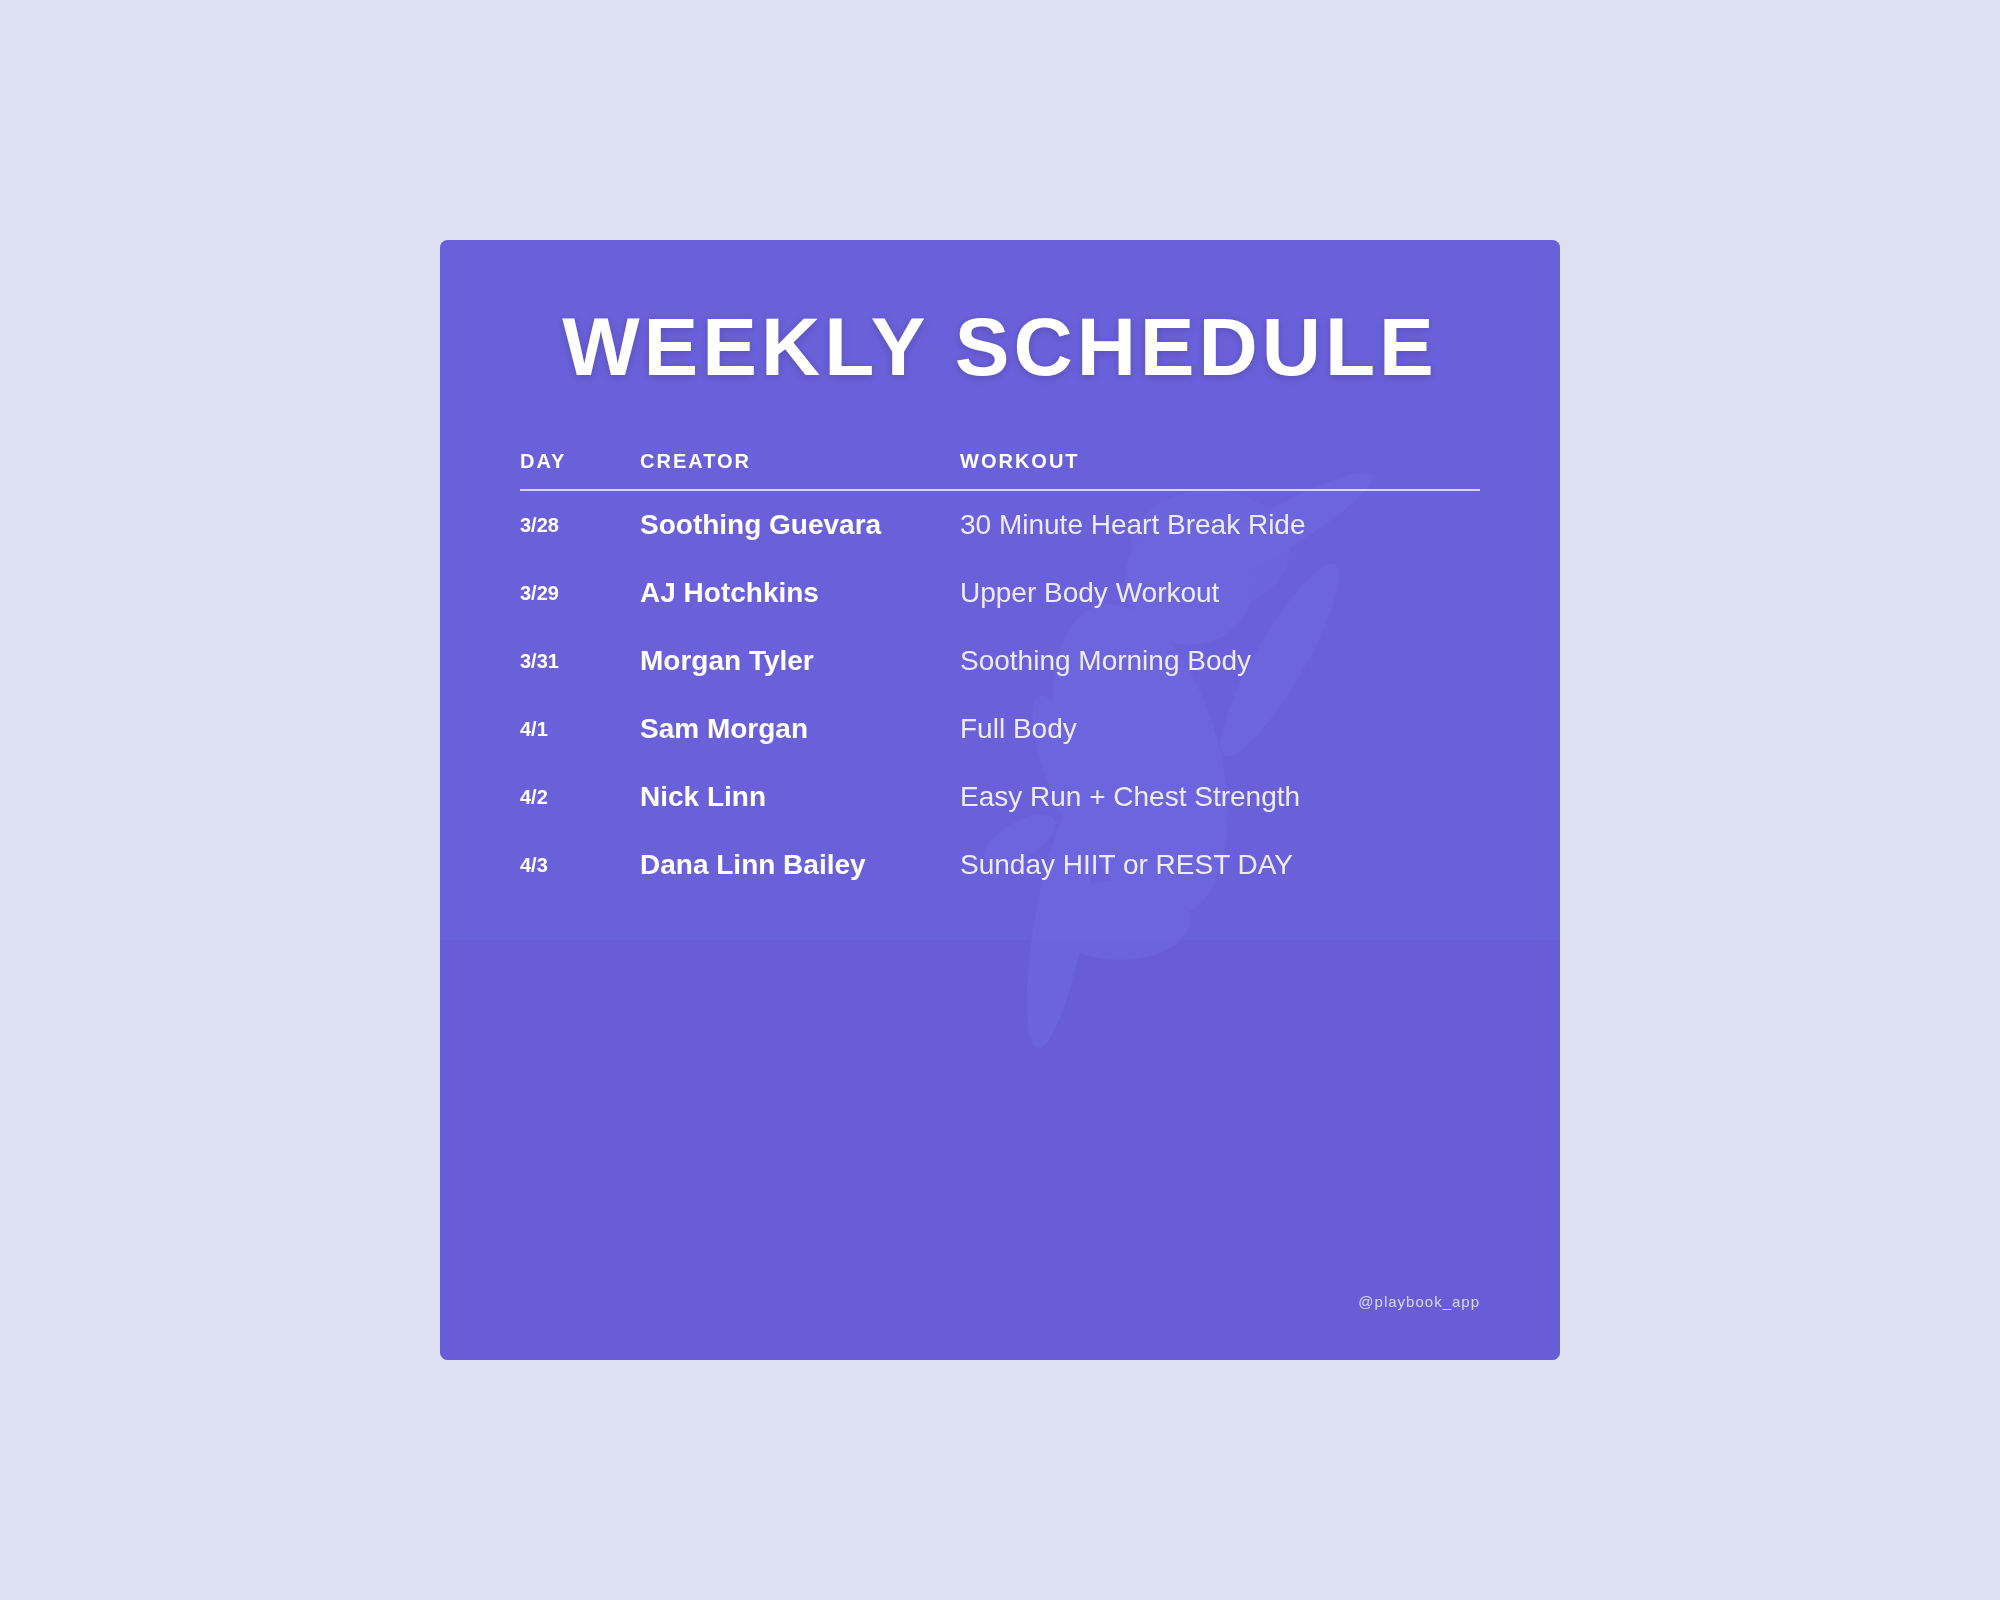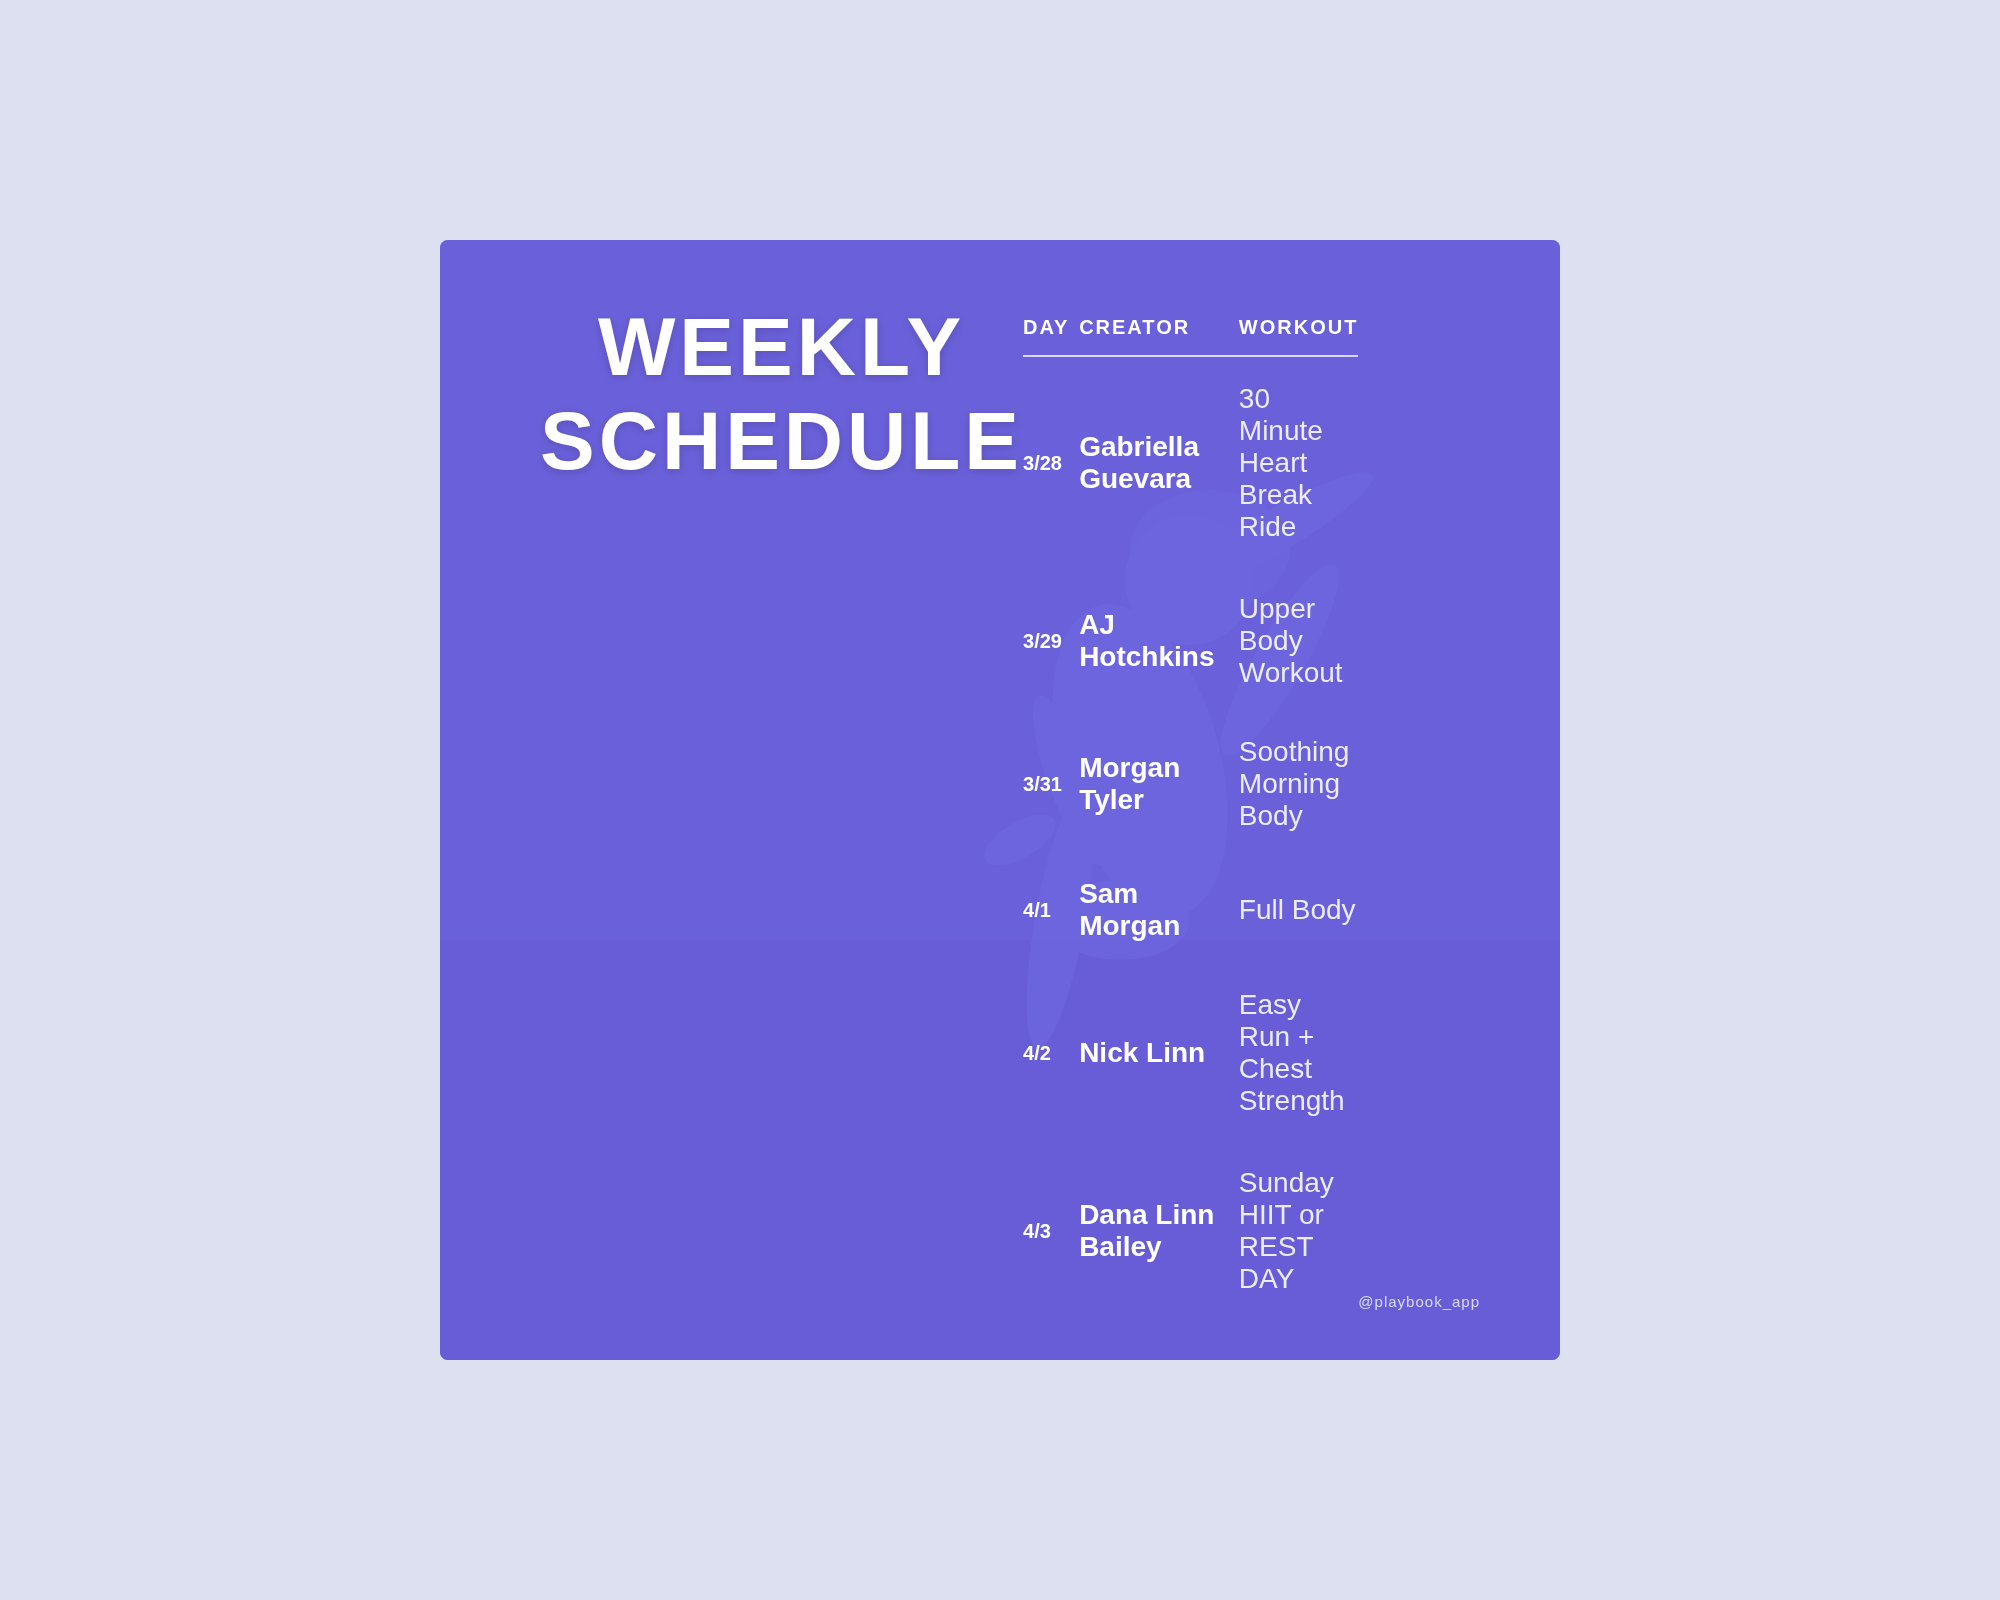--- a/index.html
+++ b/index.html
@@ -39,24 +39,24 @@
       right: 0;
       top: 0;
       width: 100%;
       height: 100%;
       z-index: 0;
     }
 
     .content {
       position: relative;
       z-index: 2;
-      padding: 60px 80px 40px 100px;
+      padding: 60px 80px 40px 80px;
       height: 100%;
       display: flex;
-      flex-direction: row;
+      flex-direction: column;
     }
 
     .title {
       color: #ffffff;
       font-size: 82px;
       font-weight: 900;
       text-align: center;
       letter-spacing: 4px;
       margin-bottom: 40px;
       text-shadow: 0 2px 8px rgba(0,0,0,0.15);
@@ -168,21 +168,21 @@
       <thead>
         <tr>
           <th class="col-day">DAY</th>
           <th class="col-creator">CREATOR</th>
           <th class="col-workout">WORKOUT</th>
         </tr>
       </thead>
       <tbody id="schedule-body">
       <tr>
             <td class="td-day">3/28</td>
-            <td class="td-creator">Gabriella Guevara</td>
+            <td class="td-creator">Soothing Guevara</td>
             <td class="td-workout">30 Minute Heart Break Ride</td>
           </tr>
           <tr>
             <td class="td-day">3/29</td>
             <td class="td-creator">AJ Hotchkins</td>
             <td class="td-workout">Upper Body Workout</td>
           </tr>
           <tr>
             <td class="td-day">3/31</td>
             <td class="td-creator">Morgan Tyler</td>

